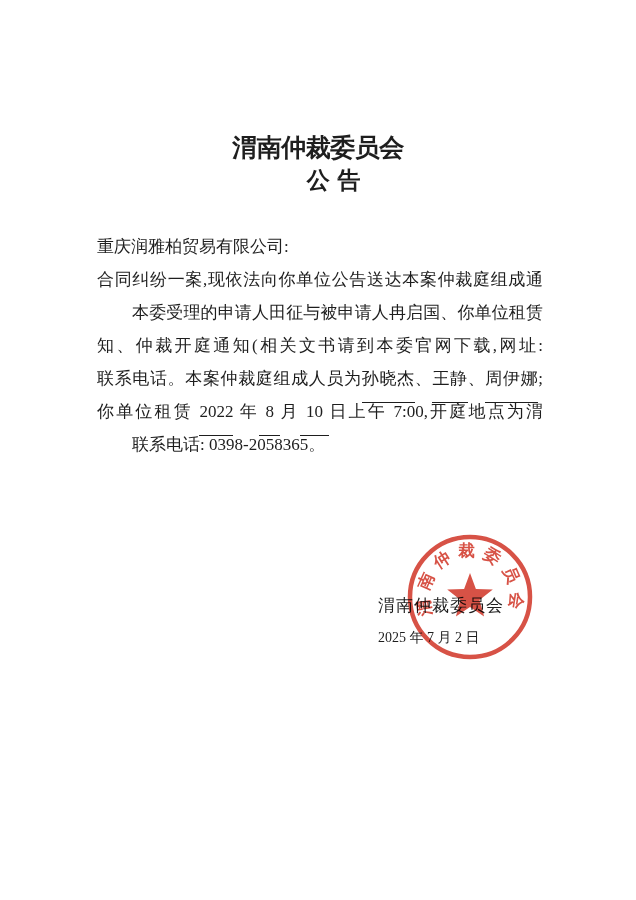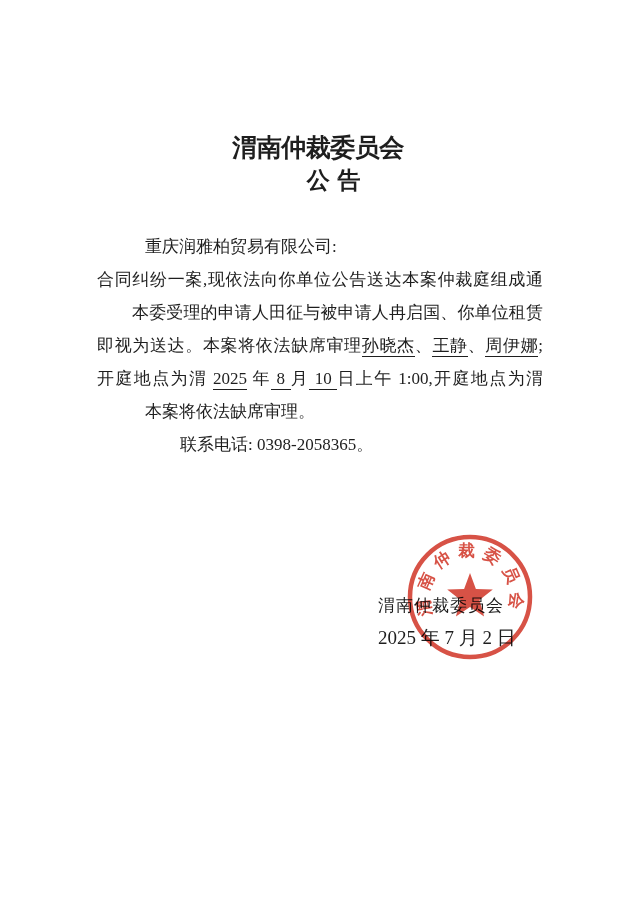--- a/index.html
+++ b/index.html
@@ -46,39 +46,38 @@
     height:33px;
     overflow:visible;
   }
   .doc-body .line.justify{
     text-align:justify;
     text-align-last:justify;
   }
   .doc-body .line.left{
     text-align:center;
     text-align-last:left;
-    margin-left:48px;
   }
   .doc-body .line.indent{
     padding-left:35px;
   }
   .doc-body .u{
     border-bottom:1.6px solid var(--ink);
-    padding-bottom:1px;
+    padding-bottom:14px;
   }
   .signature-name{
     position:absolute;
     left:378px;top:594px;
     font-size:17px;line-height:24px;
     letter-spacing:1px;
   }
   .signature-date{
     position:absolute;
     left:378px;top:626px;
-    font-size:19px;line-height:24px;
+    font-size:14px;line-height:24px;
   }
   .seal{
     position:absolute;
     left:404px;top:531px;
     width:132px;height:132px;
     mix-blend-mode:multiply;
     opacity:0.88;
   }
   .seal text{
     font-family:"Liberation Serif","DejaVu Serif",serif;
@@ -91,23 +90,23 @@
 <div class="page">
 
   <div class="org-title">渭南仲裁委员会</div>
 
   <div class="doc-type">公 告</div>
 
   <div class="doc-body">
       <div class="line left"><span>重庆润雅柏贸易有限公司:</span></div>
       <div class="line justify"><span>合同纠纷一案,现依法向你单位公告送达本案仲裁庭组成通</span></div>
       <div class="line justify indent"><span>本委受理的申请人田征与被申请人冉启国、你单位租赁</span></div>
-      <div class="line justify"><span>即视为送达。本案将依法缺席审理</span><span class="u">孙晓杰</span><span>、</span><span class="u">王静</span><span>、</span><span class="u">周伊娜</span><span>;</span></div>
-      <div class="line justify"><span>开庭地点为渭 </span><span class="u">2025</span><span> 年</span><span class="u"> 8 </span><span>月</span><span class="u"> 10 </span><span>日上午 1:00,开庭地点为渭</span></div>
-      <div class="line left"><span>本案将依法缺席审理。</span></div>
+      <div class="line justify"><span>知、仲裁开庭通知(相关文书请到本委官网下载,网址:</span></div>
+      <div class="line justify"><span>联系电话。本案仲裁庭组成人员为</span><span class="u">孙晓杰</span><span>、</span><span class="u">王静</span><span>、</span><span class="u">周伊娜</span><span>;</span></div>
+      <div class="line justify"><span>你单位租赁 </span><span class="u">2022</span><span> 年</span><span class="u"> 8 </span><span>月</span><span class="u"> 10 </span><span>日上午 7:00,开庭地点为渭</span></div>
       <div class="line left indent"><span>联系电话: 0398-2058365。</span></div>
     </div>
 
   <div class="signature-name">渭南仲裁委员会</div>
 
   <div class="signature-date">2025 年 7 月 2 日</div>
 
   <svg class="seal" viewBox="0 0 132 132" aria-hidden="true">
     <circle cx="66" cy="66" r="60" fill="none" stroke="var(--seal-red)" stroke-width="4.5"></circle>
     <polygon fill="var(--seal-red)" points="66,42 71.9,57.9 88.8,58.6 75.5,69.1 80.1,85.4 66,76 51.9,85.4 56.5,69.1 43.2,58.6 60.1,57.9"></polygon>

